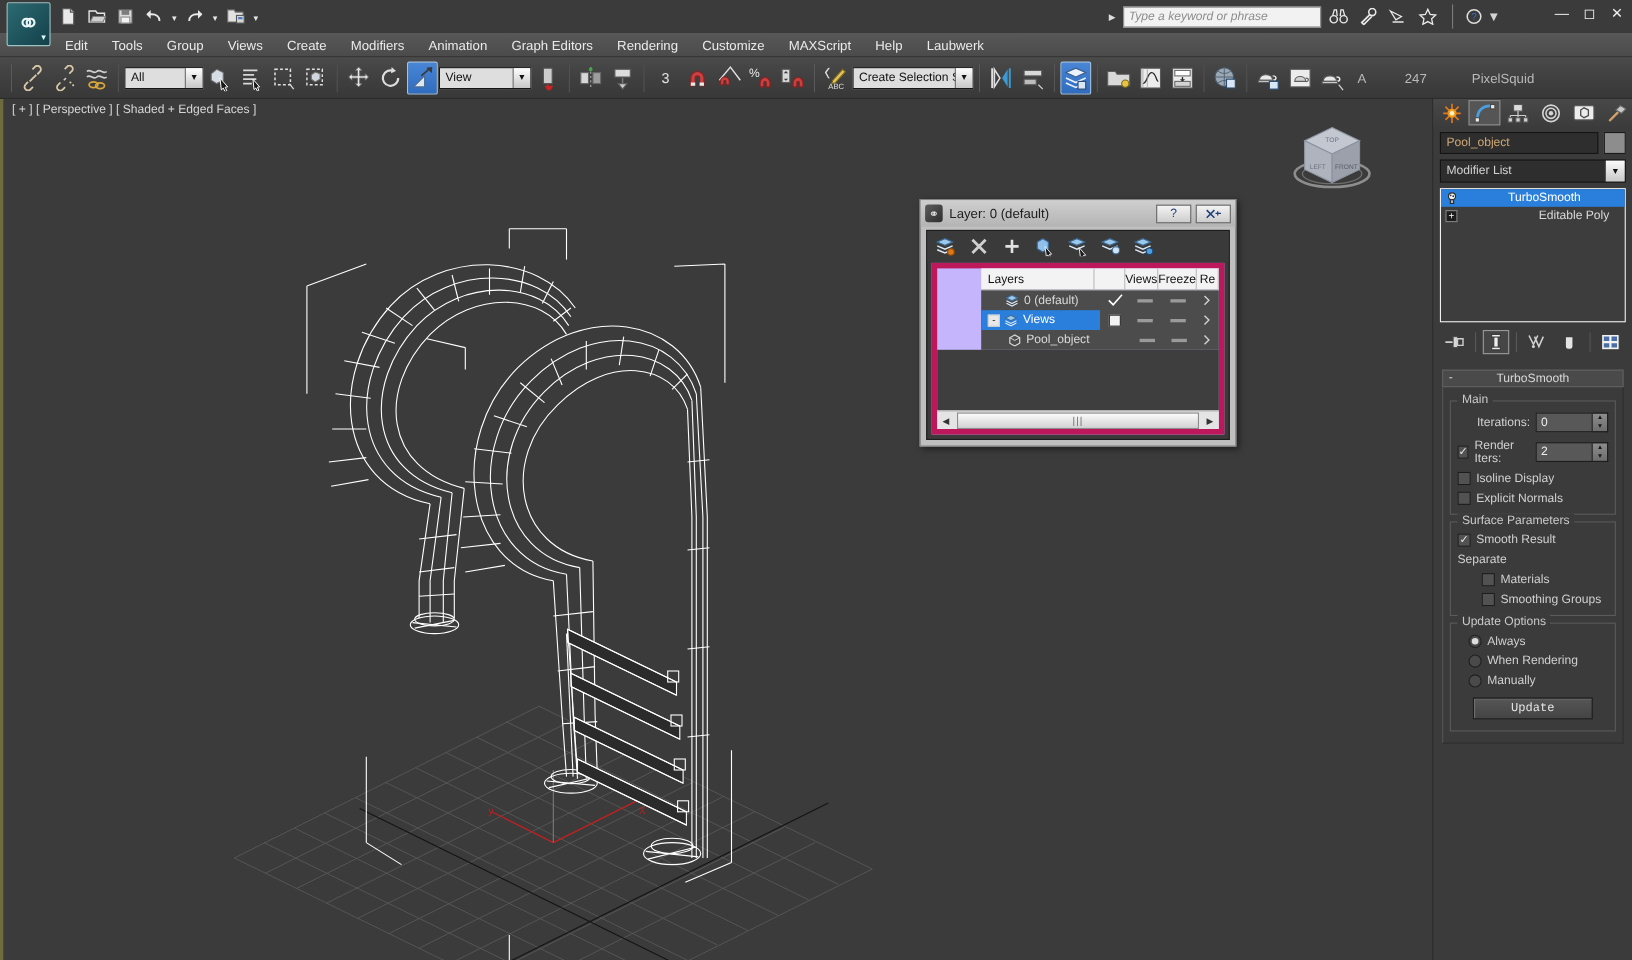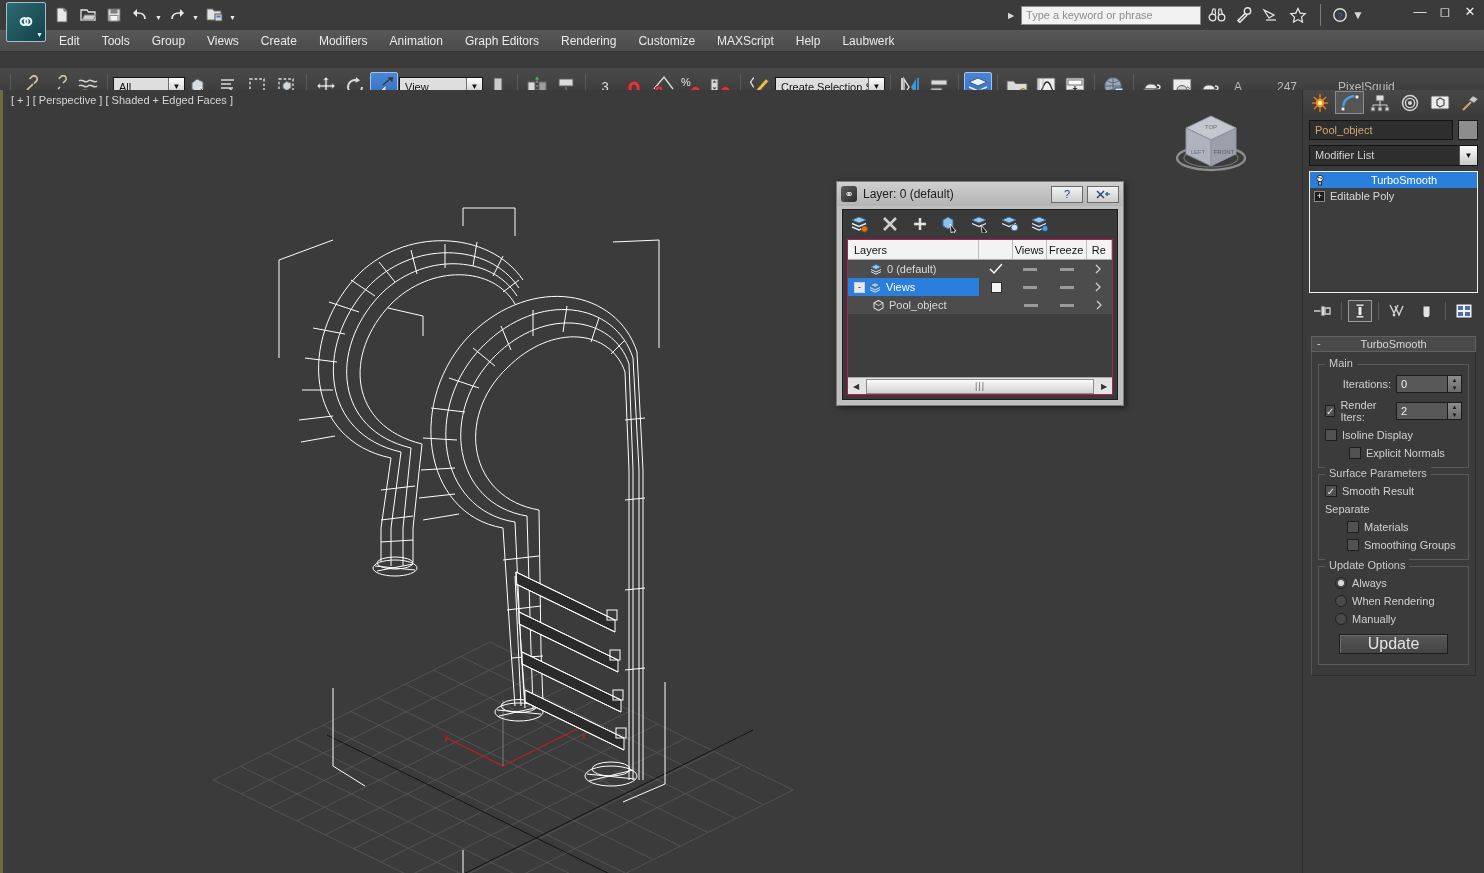--- a/index.html
+++ b/index.html
@@ -35,42 +35,42 @@
 
   .title-text{
     position:absolute; left:0; top:0; width:1484px; height:30px;
     display:flex; align-items:center; justify-content:center; gap:22px;
     font-size:12px; color:#e9e9e9; pointer-events:none; text-shadow:0 1px 0 #2b2b2b;
   }
   .searchzone{ position:absolute; right:120px; top:3px; height:24px; display:flex; align-items:center; gap:5px; }
   .searchzone .arrow{ font-size:8px; color:#dcdcdc; margin-right:2px;}
   .searchbox{
     width:180px; height:19px; background:#f2f2f2; border:1px solid #8b8b8b;
-    color:#8d8d8d; font-size:11px; padding:0 4px; line-height:17px;
+    font-style:italic; color:#8d8d8d; font-size:11px; padding:0 4px; line-height:17px;
   }
   .sz-ico{ width:22px; height:22px; display:flex; align-items:center; justify-content:center; }
   .helpgrp{ display:flex; align-items:center; gap:1px; margin-left:6px; padding-left:8px; border-left:1px solid #7a7a7a;}
   .wbtns{ position:absolute; right:6px; top:4px; display:flex; gap:9px; align-items:center; color:#f0f0f0; font-size:13px;}
   .wbtns span{ cursor:default; width:16px; text-align:center;}
 
   
   .menubar{
     position:absolute; left:0; top:30px; width:1484px; height:22px;
     background:linear-gradient(180deg,#585858,#4b4b4b);
     display:flex; align-items:center; padding-left:48px; gap:0px;
     border-bottom:1px solid #363636;
   }
   .menubar .mi{ padding:3px 11px; font-size:12px; color:#eaeaea; cursor:default; }
 
   
   .toolbar{
     position:absolute; left:0; top:52px; width:1484px; height:38px;
     background:linear-gradient(180deg,#4a4a4a 0%,#3f3f3f 55%,#383838 100%);
     border-bottom:1px solid #2c2c2c;
-    display:flex; align-items:center; padding-left:6px; gap:1px;margin-top:16px;
+    display:flex; align-items:center; padding-left:6px; gap:1px;
   }
   .tbtn{ width:28px; height:30px; display:flex; align-items:center; justify-content:center; cursor:default;}
   .tbtn.on{ background:linear-gradient(180deg,#4a86d6,#2f6cbf); border:1px solid #9fc4ec; border-radius:2px;}
   .tsep{ width:1px; height:26px; background:#2a2a2a; border-right:1px solid #5a5a5a; margin:0 4px;}
   .combo{
     height:20px; background:#dedede; border:1px solid #161616; color:#111;
     font-size:11px; display:flex; align-items:center; padding-left:5px; position:relative;
   }
   .combo .cb-arrow{
     position:absolute; right:0; top:0; width:16px; height:100%;
@@ -108,21 +108,21 @@
     display:flex;align-items:center;justify-content:center;font-size:11px;}
   .ld-tbtns{ margin-left:auto; display:flex; gap:4px; }
   .ld-tb{ width:32px; height:17px; background:linear-gradient(180deg,#f3f3f3,#cdcdcd);
     border:1px solid #6a6a6a; display:flex;align-items:center;justify-content:center;
     font-size:11px; color:#1d3f7b; }
   .ld-body{ position:absolute; left:5px; top:27px; right:5px; bottom:5px; background:#3a3a3a;
             border:1px solid #1d1d1d; }
   .ld-toolbar{ height:28px; display:flex; align-items:center; padding-left:6px; gap:8px; background:#3a3a3a;}
   .ld-ticon{ width:22px;height:22px; display:flex;align-items:center;justify-content:center;}
   .ld-list{ position:absolute; left:4px; top:29px; right:4px; bottom:4px;
-            background:#c4b5fd; border:1px solid #be185d;}
+            background:#c4b5fd; border:5px solid #be185d;padding-left:40px;}
   .ld-head{ height:20px; display:flex; background:#f3f3f3; border-bottom:1px solid #a9a9a9;
             font-size:11px; color:#111;}
   .ld-head .c{ display:flex; align-items:center; padding-left:6px; border-right:1px solid #bcbcbc; }
   .ld-rows{ background:#4c4c4c; }
   .ld-row{ height:18px; display:flex; align-items:center; font-size:11px; color:#d9d9d9; position:relative;}
   .ld-row.sel .nm{ background:#2a7fdc; color:#fff; }
   .ld-row .nm{ width:155px; display:flex; align-items:center; gap:4px; padding-left:6px; height:18px;}
   .ld-row .chk{ width:40px; display:flex; align-items:center; justify-content:center; }
   .ld-row .cel{ width:40px; display:flex; align-items:center; justify-content:center; }
   .ld-dash{ width:14px; height:3px; background:#9a9a9a; }
@@ -184,21 +184,21 @@
     background:linear-gradient(180deg,#8d8d8d,#6d6d6d); display:flex; flex-direction:column;}
   .spin .arrows i{ flex:1; display:flex;align-items:center;justify-content:center;font-size:6px;
     color:#171717; font-style:normal;}
   .cbx{ width:12px;height:12px; background:#525252; border:1px solid #1d1d1d;
     display:inline-flex; align-items:center; justify-content:center; font-size:10px; color:#e8e8e8;}
   .rad{ width:12px;height:12px; border-radius:50%; background:#4a4a4a; border:1px solid #202020;
     display:inline-flex; align-items:center; justify-content:center;}
   .rad .dot{ width:6px;height:6px;border-radius:50%; background:#dcdcdc;}
   .btn3d{ height:20px; background:linear-gradient(180deg,#565656,#444);
     border:1px solid #1e1e1e; box-shadow:inset 1px 1px 0 #6e6e6e;
-    display:flex;align-items:center;justify-content:center; font-size:16px; color:#e4e4e4;}
+    display:flex;align-items:center;justify-content:center; font-size:11px; color:#e4e4e4;font-family:Liberation Mono, monospace;}
   .ind{ margin-left:22px; }
   svg{ display:block; }
 </style>
 </head>
 <body>
 
 <div id="app">
 
 
   <div class="maxlogo">
@@ -940,21 +940,21 @@
         <svg width="12" height="12" viewBox="0 0 12 12">
             <circle cx="6" cy="4.5" r="3.2" fill="#f0f0f0" stroke="#2a2a2a"></circle>
             <rect x="4.5" y="7.6" width="3" height="3.4" fill="#b8b8b8" stroke="#2a2a2a"></rect>
             <circle cx="4.8" cy="3.6" r=".8" fill="#333"></circle>
             <circle cx="7.1" cy="4.4" r=".8" fill="#333"></circle>
           </svg>
         <span style="flex:1;text-align:center;" class="lbl">TurboSmooth</span>
       </div>
       <div class="ms-item">
         <span class="ms-plus">+</span>
-        <span style="flex:1;text-align:left;padding-right:14px;" class="lbl">Editable Poly</span>
+        <span style="flex:1;text-align:right;padding-right:14px;" class="lbl">Editable Poly</span>
       </div>
     </div>
 
     <div class="ms-btns">
       <div class="ms-b">
         <svg width="20" height="16" viewBox="0 0 20 16">
             <path d="M1 8h7" stroke="#cfcfcf" stroke-width="1.5"></path>
             <rect x="8" y="3" width="4" height="10" fill="#d8d8d8" stroke="#4a4a4a"></rect>
             <path d="M12 5h5v6h-5z" fill="none" stroke="#cfcfcf" stroke-width="1.3"></path>
           </svg>
@@ -1020,21 +1020,21 @@
                   <i>▼</i>
                 </span>
             </span>
           </div>
 
           <div class="frow">
             <span class="cbx"></span>
             <span class="flbl">Isoline Display</span>
           </div>
 
-          <div class="frow" style="margin-bottom:0;margin-left:24px;">
+          <div class="frow" style="margin-bottom:0;">
             <span class="cbx"></span>
             <span class="flbl">Explicit Normals</span>
           </div>
         </div>
 
         <div class="group">
           <span class="gtitle">Surface Parameters</span>
 
           <div class="frow">
             <span class="cbx">✓</span>

